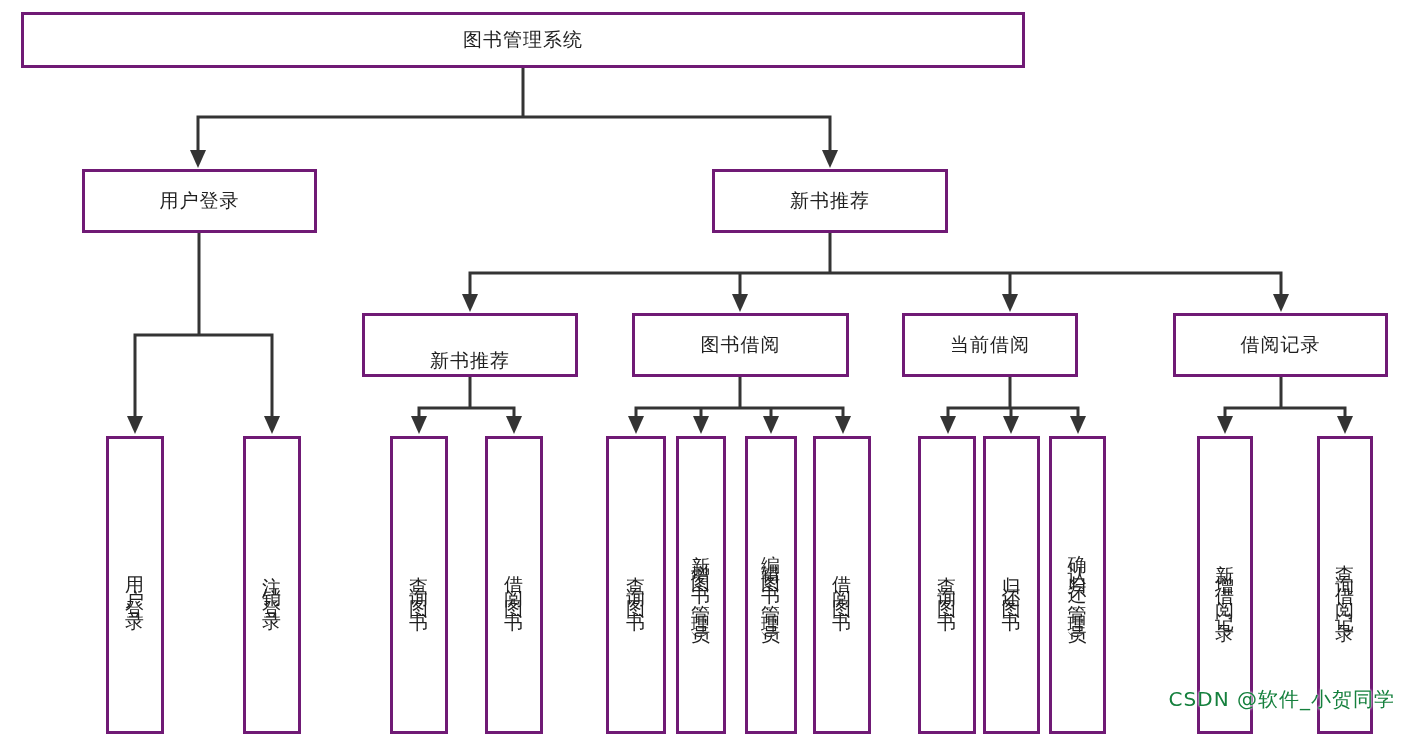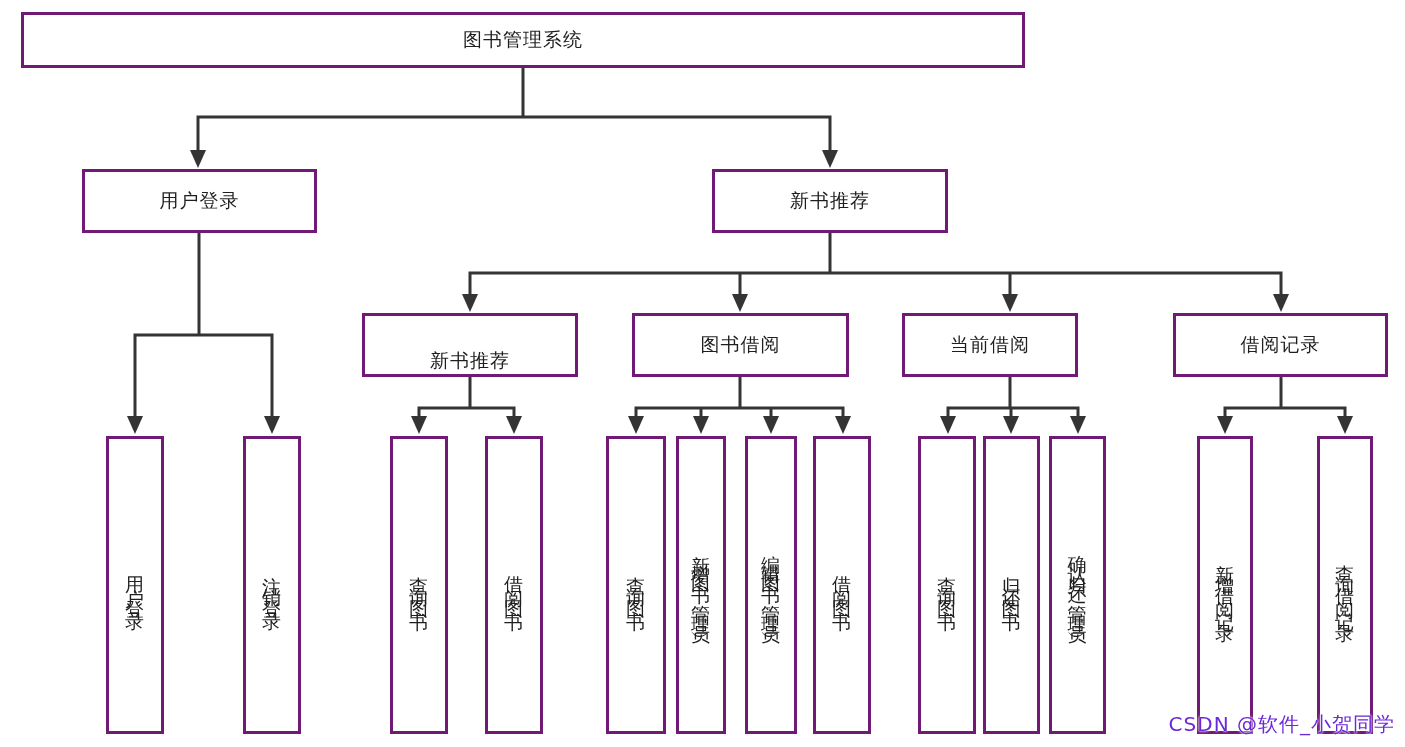--- a/index.html
+++ b/index.html
@@ -31,24 +31,24 @@
   .node.leaf span {
     writing-mode: vertical-rl;
     text-orientation: mixed;
     letter-spacing: 12px;
     line-height: 1;
     white-space: nowrap;
   }
   .node.leaf.dense span { letter-spacing: 10px; }
   .watermark {
     position: absolute;
-    top: 711px;
+    top: 686px;
     right: 10px;
     font-size: 20px;
-    color: #6d28d9;
+    color: #15803d;
     letter-spacing: 1px;
     text-shadow: 0 0 3px #ffffff, 0 0 2px #ffffff;
     white-space: nowrap;
   }
 </style>
 </head>
 <body>
 
 <div class="canvas">
 

